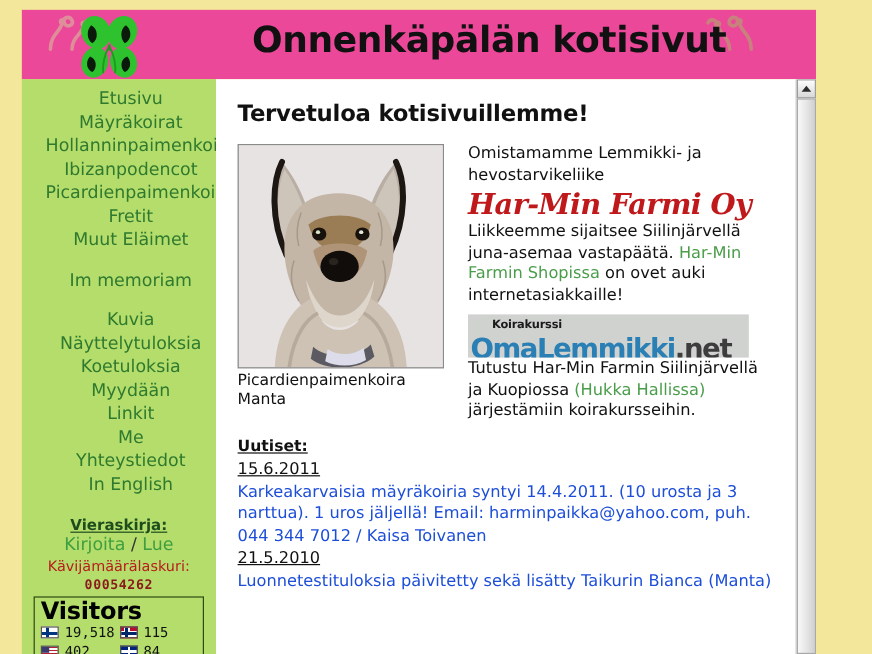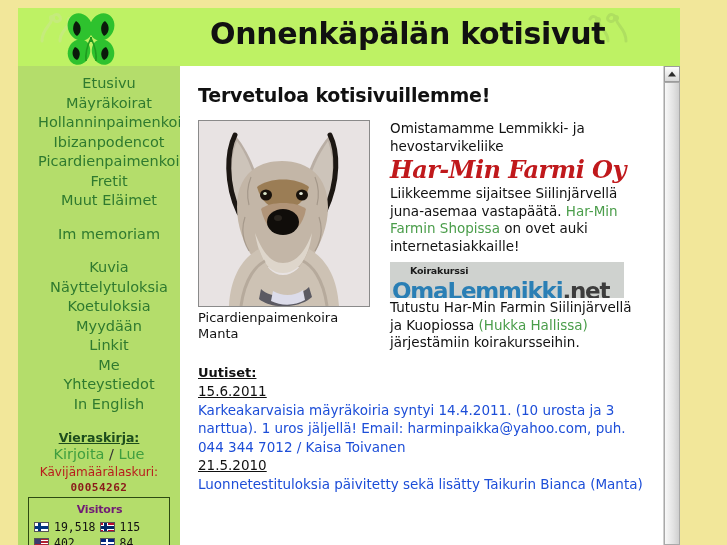--- a/index.html
+++ b/index.html
@@ -14,21 +14,21 @@
   #page{position:relative;width:727px;height:545px;overflow:hidden;background:#f2e79a;}
 
   
   .band-left{position:absolute;left:0;top:0;width:18px;height:545px;background:#f2e79a;z-index:5;}
   .band-right{position:absolute;right:0;top:0;width:47px;height:545px;background:#f2e79a;z-index:5;}
   .band-top{position:absolute;left:0;top:0;width:727px;height:8px;background:#f2e79a;z-index:6;}
 
   
   .header{
     position:absolute;left:18px;top:8px;width:662px;height:58px;
-    background:#bef264;
+    background:#ec4899;
     z-index:4;
   }
   .header-title{
     position:absolute;left:192px;top:8px;
     font-family:"DejaVu Sans","Liberation Sans",sans-serif;
     font-weight:bold;font-size:30px;letter-spacing:-0.3px;
     color:#111;white-space:nowrap;
   }
   
   .logo{
@@ -76,23 +76,22 @@
     margin:3px auto 0 auto;
     width:142px;
     border:1px solid #2d4a12;
     background:#b4dd6b;
     text-align:left;
     padding:2px 4px 0 5px;
     box-sizing:border-box;
   }
   .flagbox .fb-title{
     font-family:"DejaVu Sans","Liberation Sans",sans-serif;
-    font-weight:bold;font-size:11px;color:#701a75;line-height:19px;
+    font-weight:bold;font-size:20px;color:#000000;line-height:19px;
     letter-spacing:-0.2px;
-    text-align:center;
   }
   .fb-row{display:flex;align-items:center;line-height:15px;height:16px;}
   .fb-cell{display:flex;align-items:center;width:66px;}
   .fb-flag{
     width:15px;height:10px;margin-right:5px;display:inline-block;
     border:1px solid #555;box-sizing:border-box;flex:0 0 auto;
   }
   .fb-num{
     font-family:"DejaVu Sans Mono","Liberation Mono",monospace;
     font-size:11.5px;color:#111;

